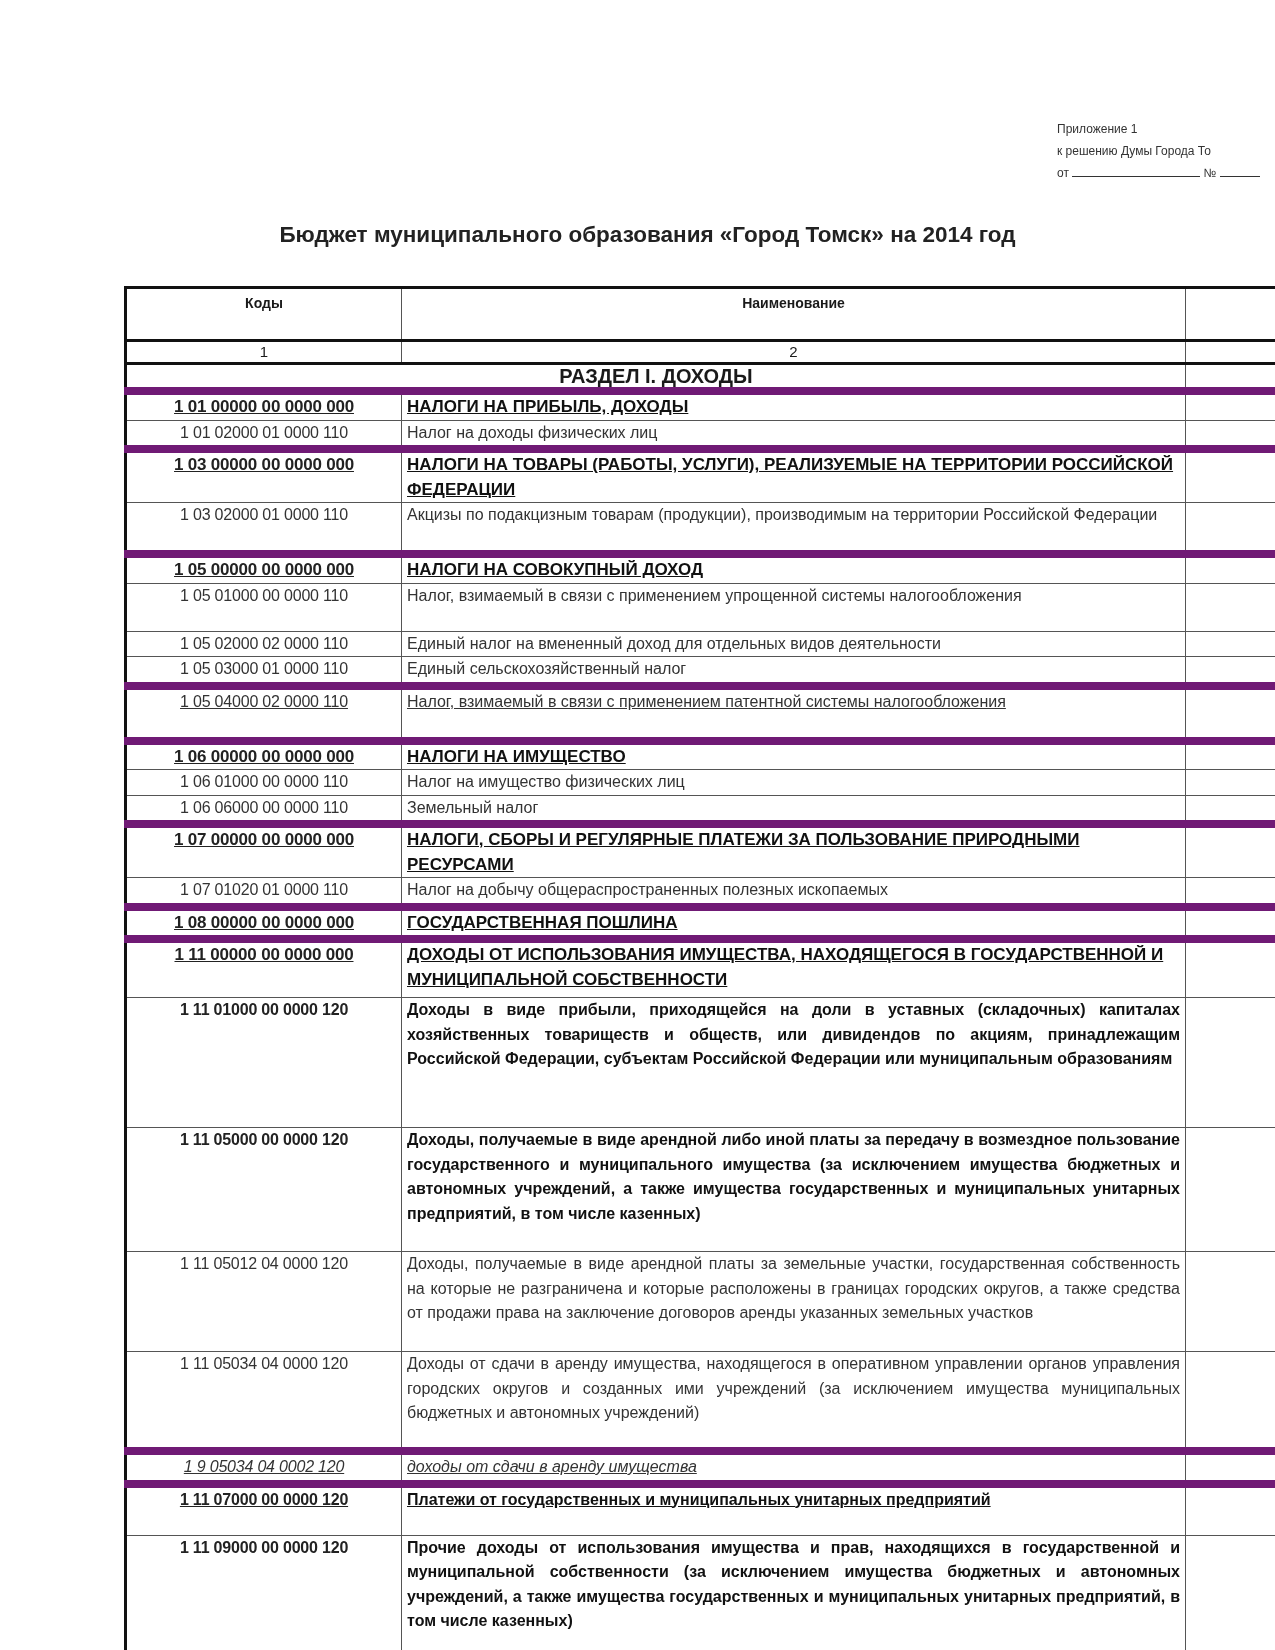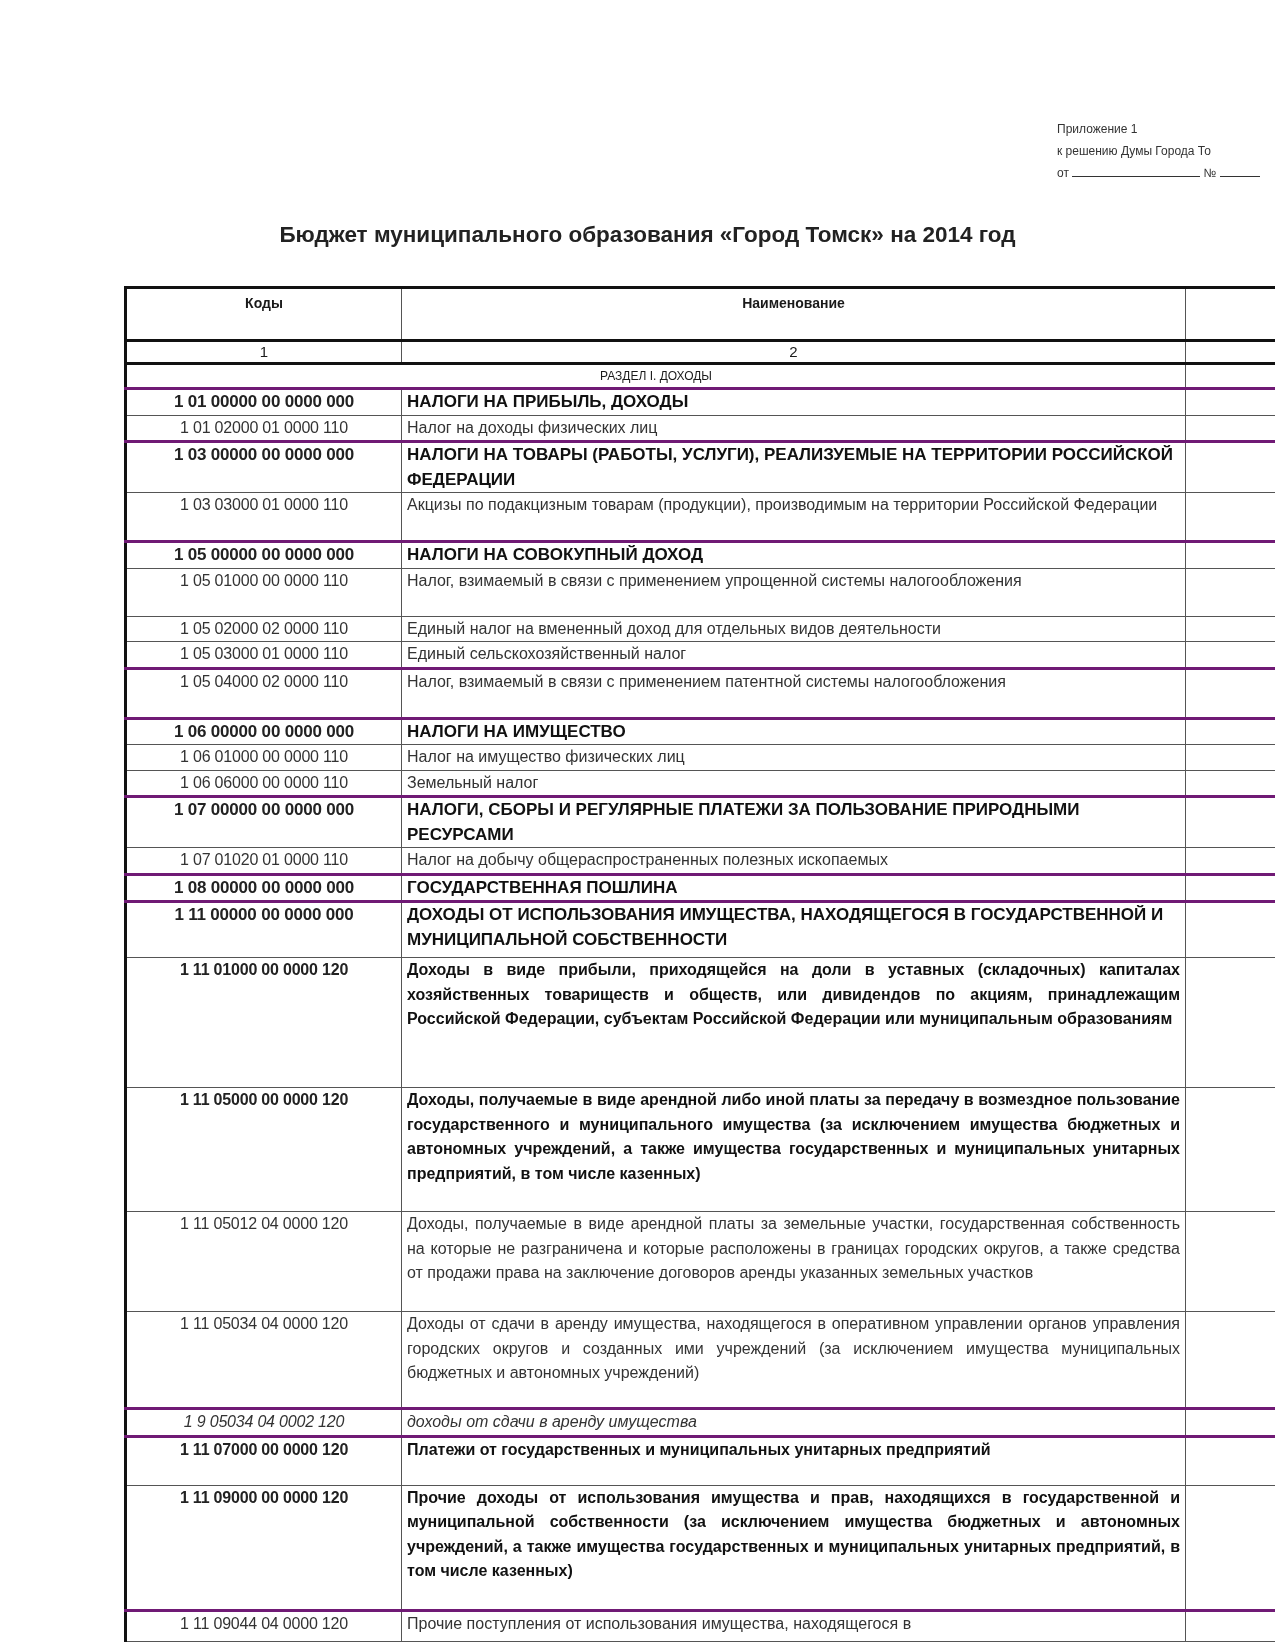--- a/index.html
+++ b/index.html
@@ -32,25 +32,25 @@
   table.budget td {
     border: 1.5px solid #555; padding: 0 5px; vertical-align: top;
     font-size: 16px; line-height: 24.5px; overflow: hidden;
   }
   table.budget td.code { text-align: center; letter-spacing: -0.2px; color: #333; }
   table.budget td.sum { text-align: right; padding-right: 0; white-space: nowrap; color: #333;}
   table.budget tr.hdr td { height: 48px; text-align: center; font-weight: bold; font-size: 14px; padding-top: 2px; }
   table.budget tr.hdr td.sumh { text-align: right; font-weight: normal; padding-right: 0; white-space: nowrap; }
   table.budget tr.nums td { text-align: center; font-size: 15px; line-height: 20px; border-top: 3px solid #111; }
   table.budget tr.nums td.sum { text-align: right; }
-  table.budget tr.section td { text-align: center; font-weight: normal; font-size: 12px; line-height: 22px; border-top: 3px solid #111; }
+  table.budget tr.section td { text-align: center; font-weight: bold; font-size: 20px; line-height: 22px; border-top: 3px solid #111; }
   table.budget tr.bold td { font-weight: bold; }
   table.budget tr.bold td.code { color: #222; }
   table.budget tr.bigbold td { font-size: 17px; }
-  table.budget tr.thick td { border-top: 3px solid #701a75; }
+  table.budget tr.thick td { border-top: 8px solid #701a75; text-decoration: underline; }
   table.budget tr.italic td { font-style: italic; }
   table.budget td.name { text-align: left; color: #333; }
   table.budget tr.bold td.name { color: #111; }
   table.budget td.justify { text-align: justify; }
 </style>
 </head>
 <body>
 
 <div class="appendix">
   <div>Приложение 1</div>
@@ -95,21 +95,21 @@
         <td class="code" style="height: 23px;">1 01 02000 01 0000 110</td>
         <td class="name">Налог на доходы физических лиц</td>
         <td class="sum">2 5</td>
       </tr>
       <tr class="bold bigbold thick">
         <td class="code" style="height: 47px;">1 03 00000 00 0000 000</td>
         <td class="name">НАЛОГИ НА ТОВАРЫ (РАБОТЫ, УСЛУГИ), РЕАЛИЗУЕМЫЕ НА ТЕРРИТОРИИ РОССИЙСКОЙ ФЕДЕРАЦИИ</td>
         <td class="sum"></td>
       </tr>
       <tr class="">
-        <td class="code" style="height: 47px;">1 03 03000 01 0000 110</td>
+        <td class="code" style="height: 47px;">1 03 02000 01 0000 110</td>
         <td class="name">Акцизы по подакцизным товарам (продукции), производимым на территории Российской Федерации</td>
         <td class="sum"></td>
       </tr>
       <tr class="bold bigbold thick">
         <td class="code" style="height: 23px;">1 05 00000 00 0000 000</td>
         <td class="name">НАЛОГИ НА СОВОКУПНЫЙ ДОХОД</td>
         <td class="sum">8</td>
       </tr>
       <tr class="">
         <td class="code" style="height: 47px;">1 05 01000 00 0000 110</td>

